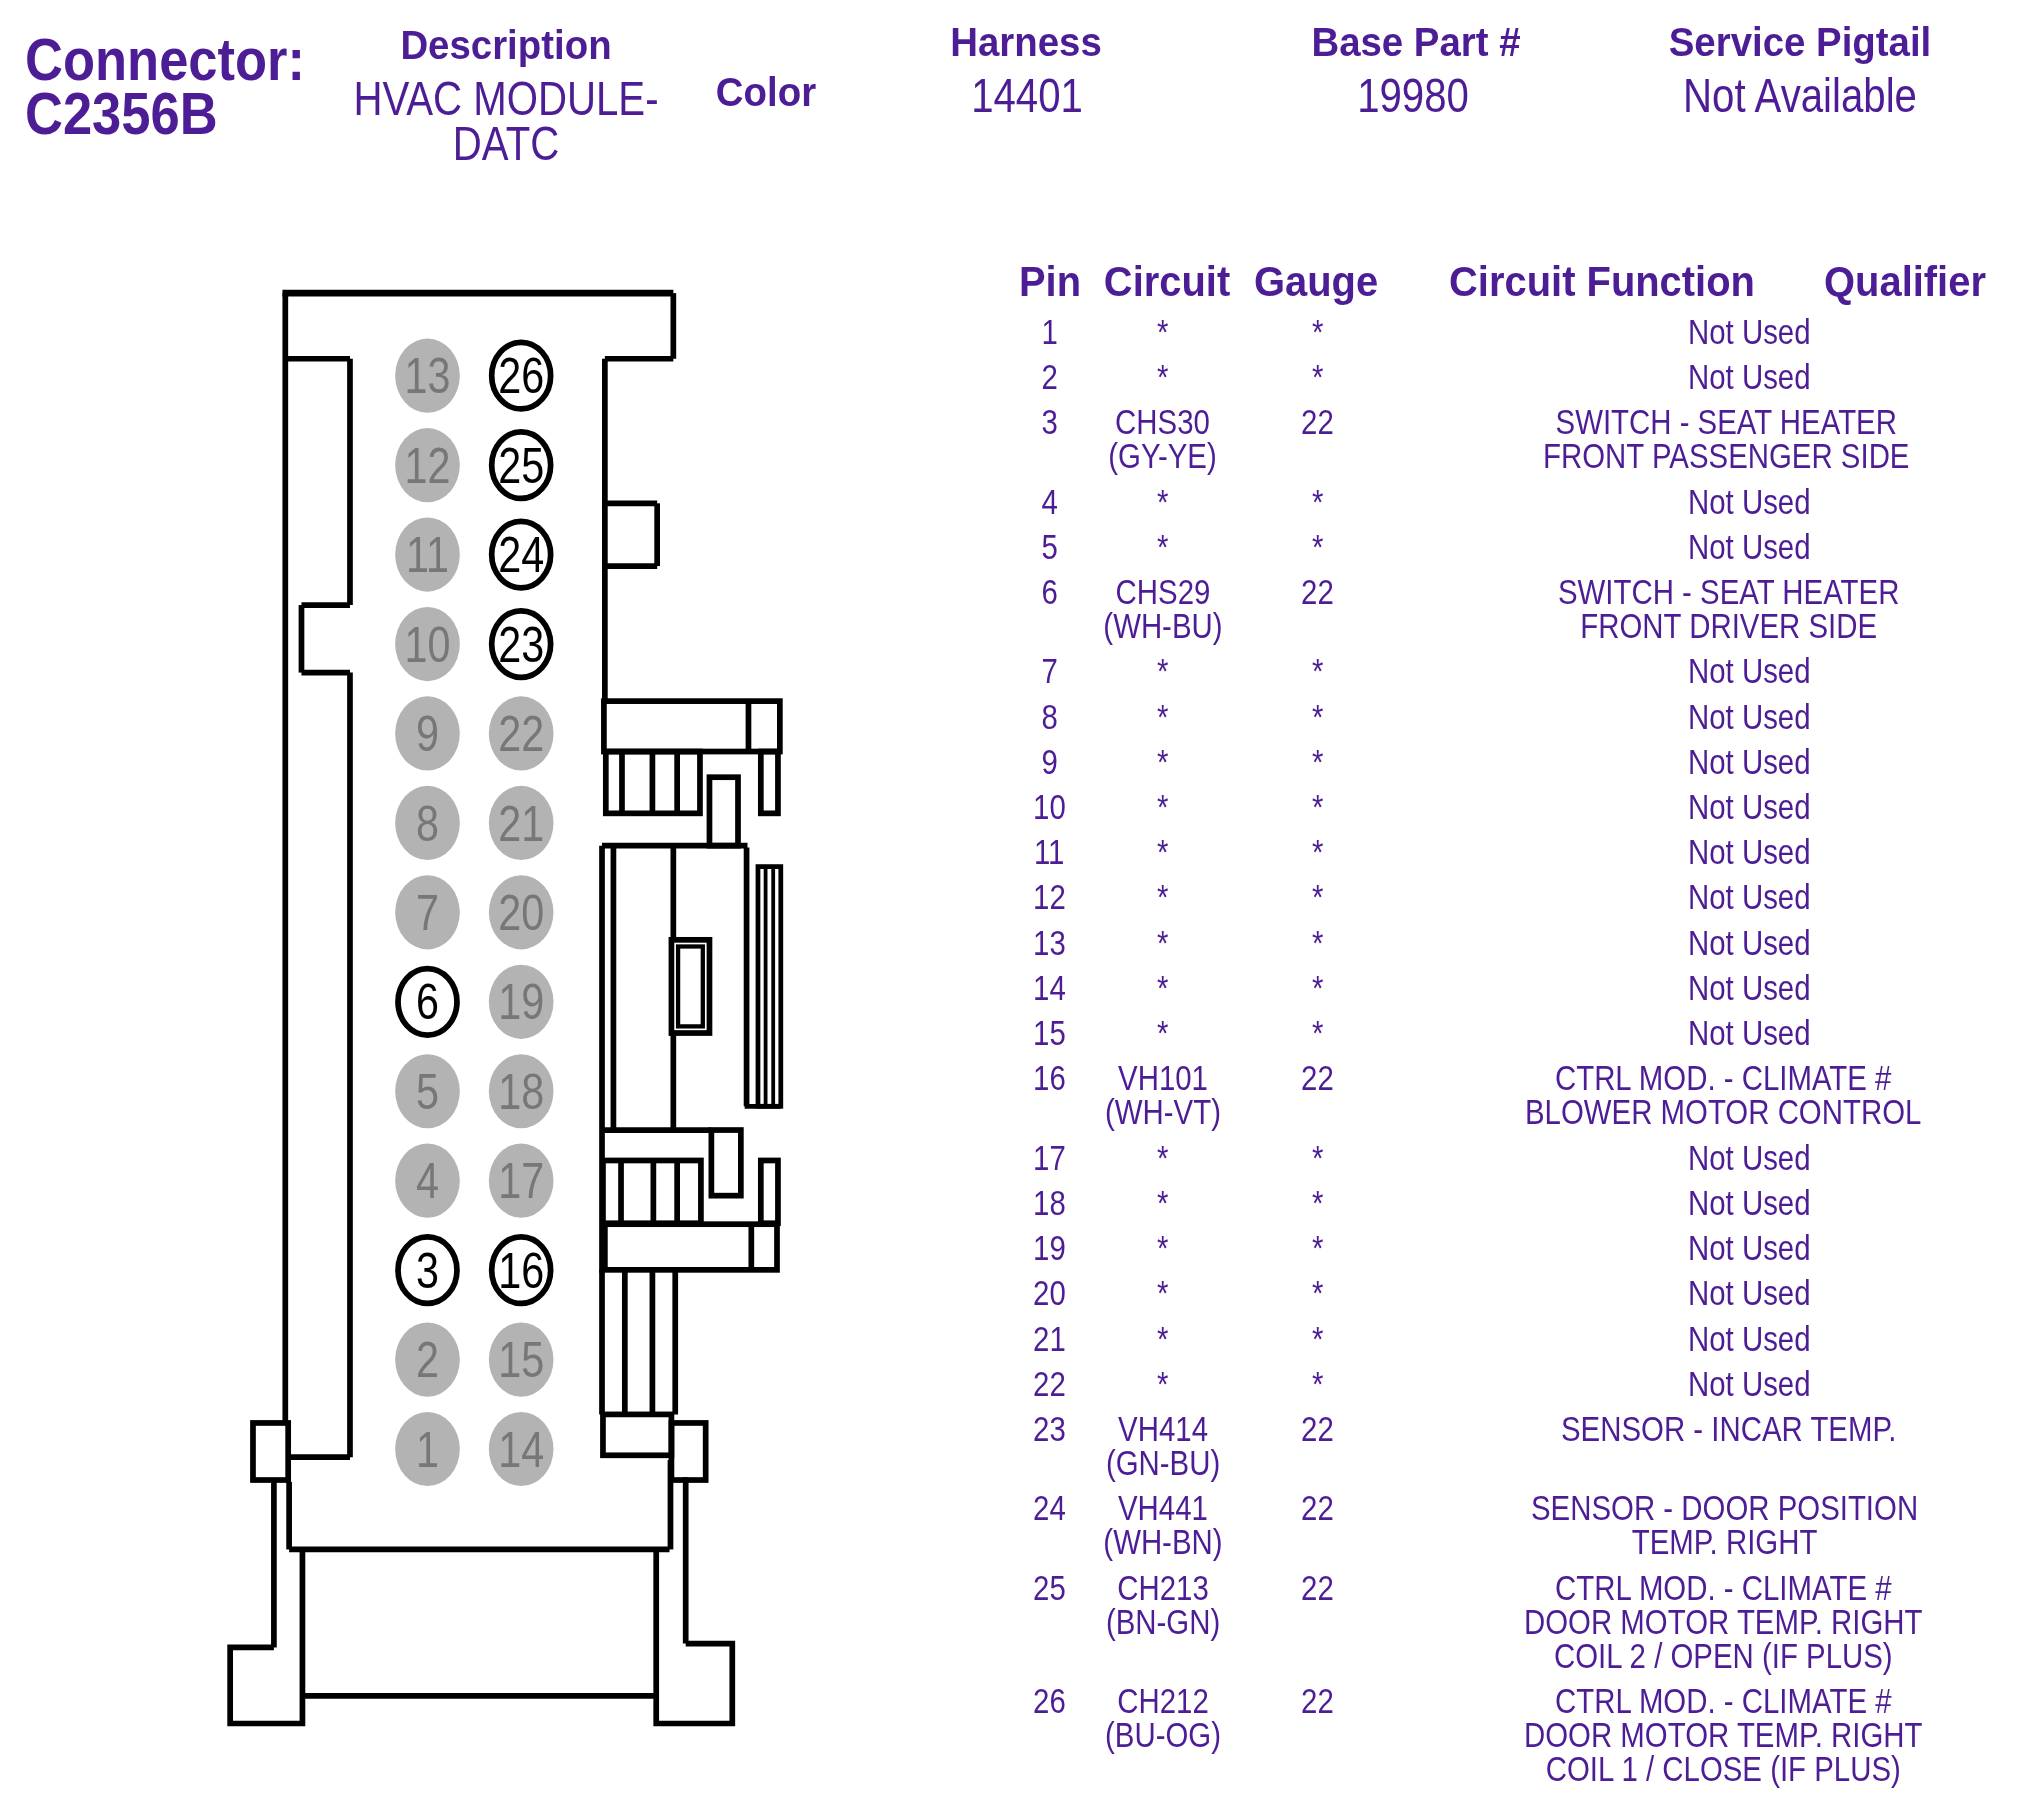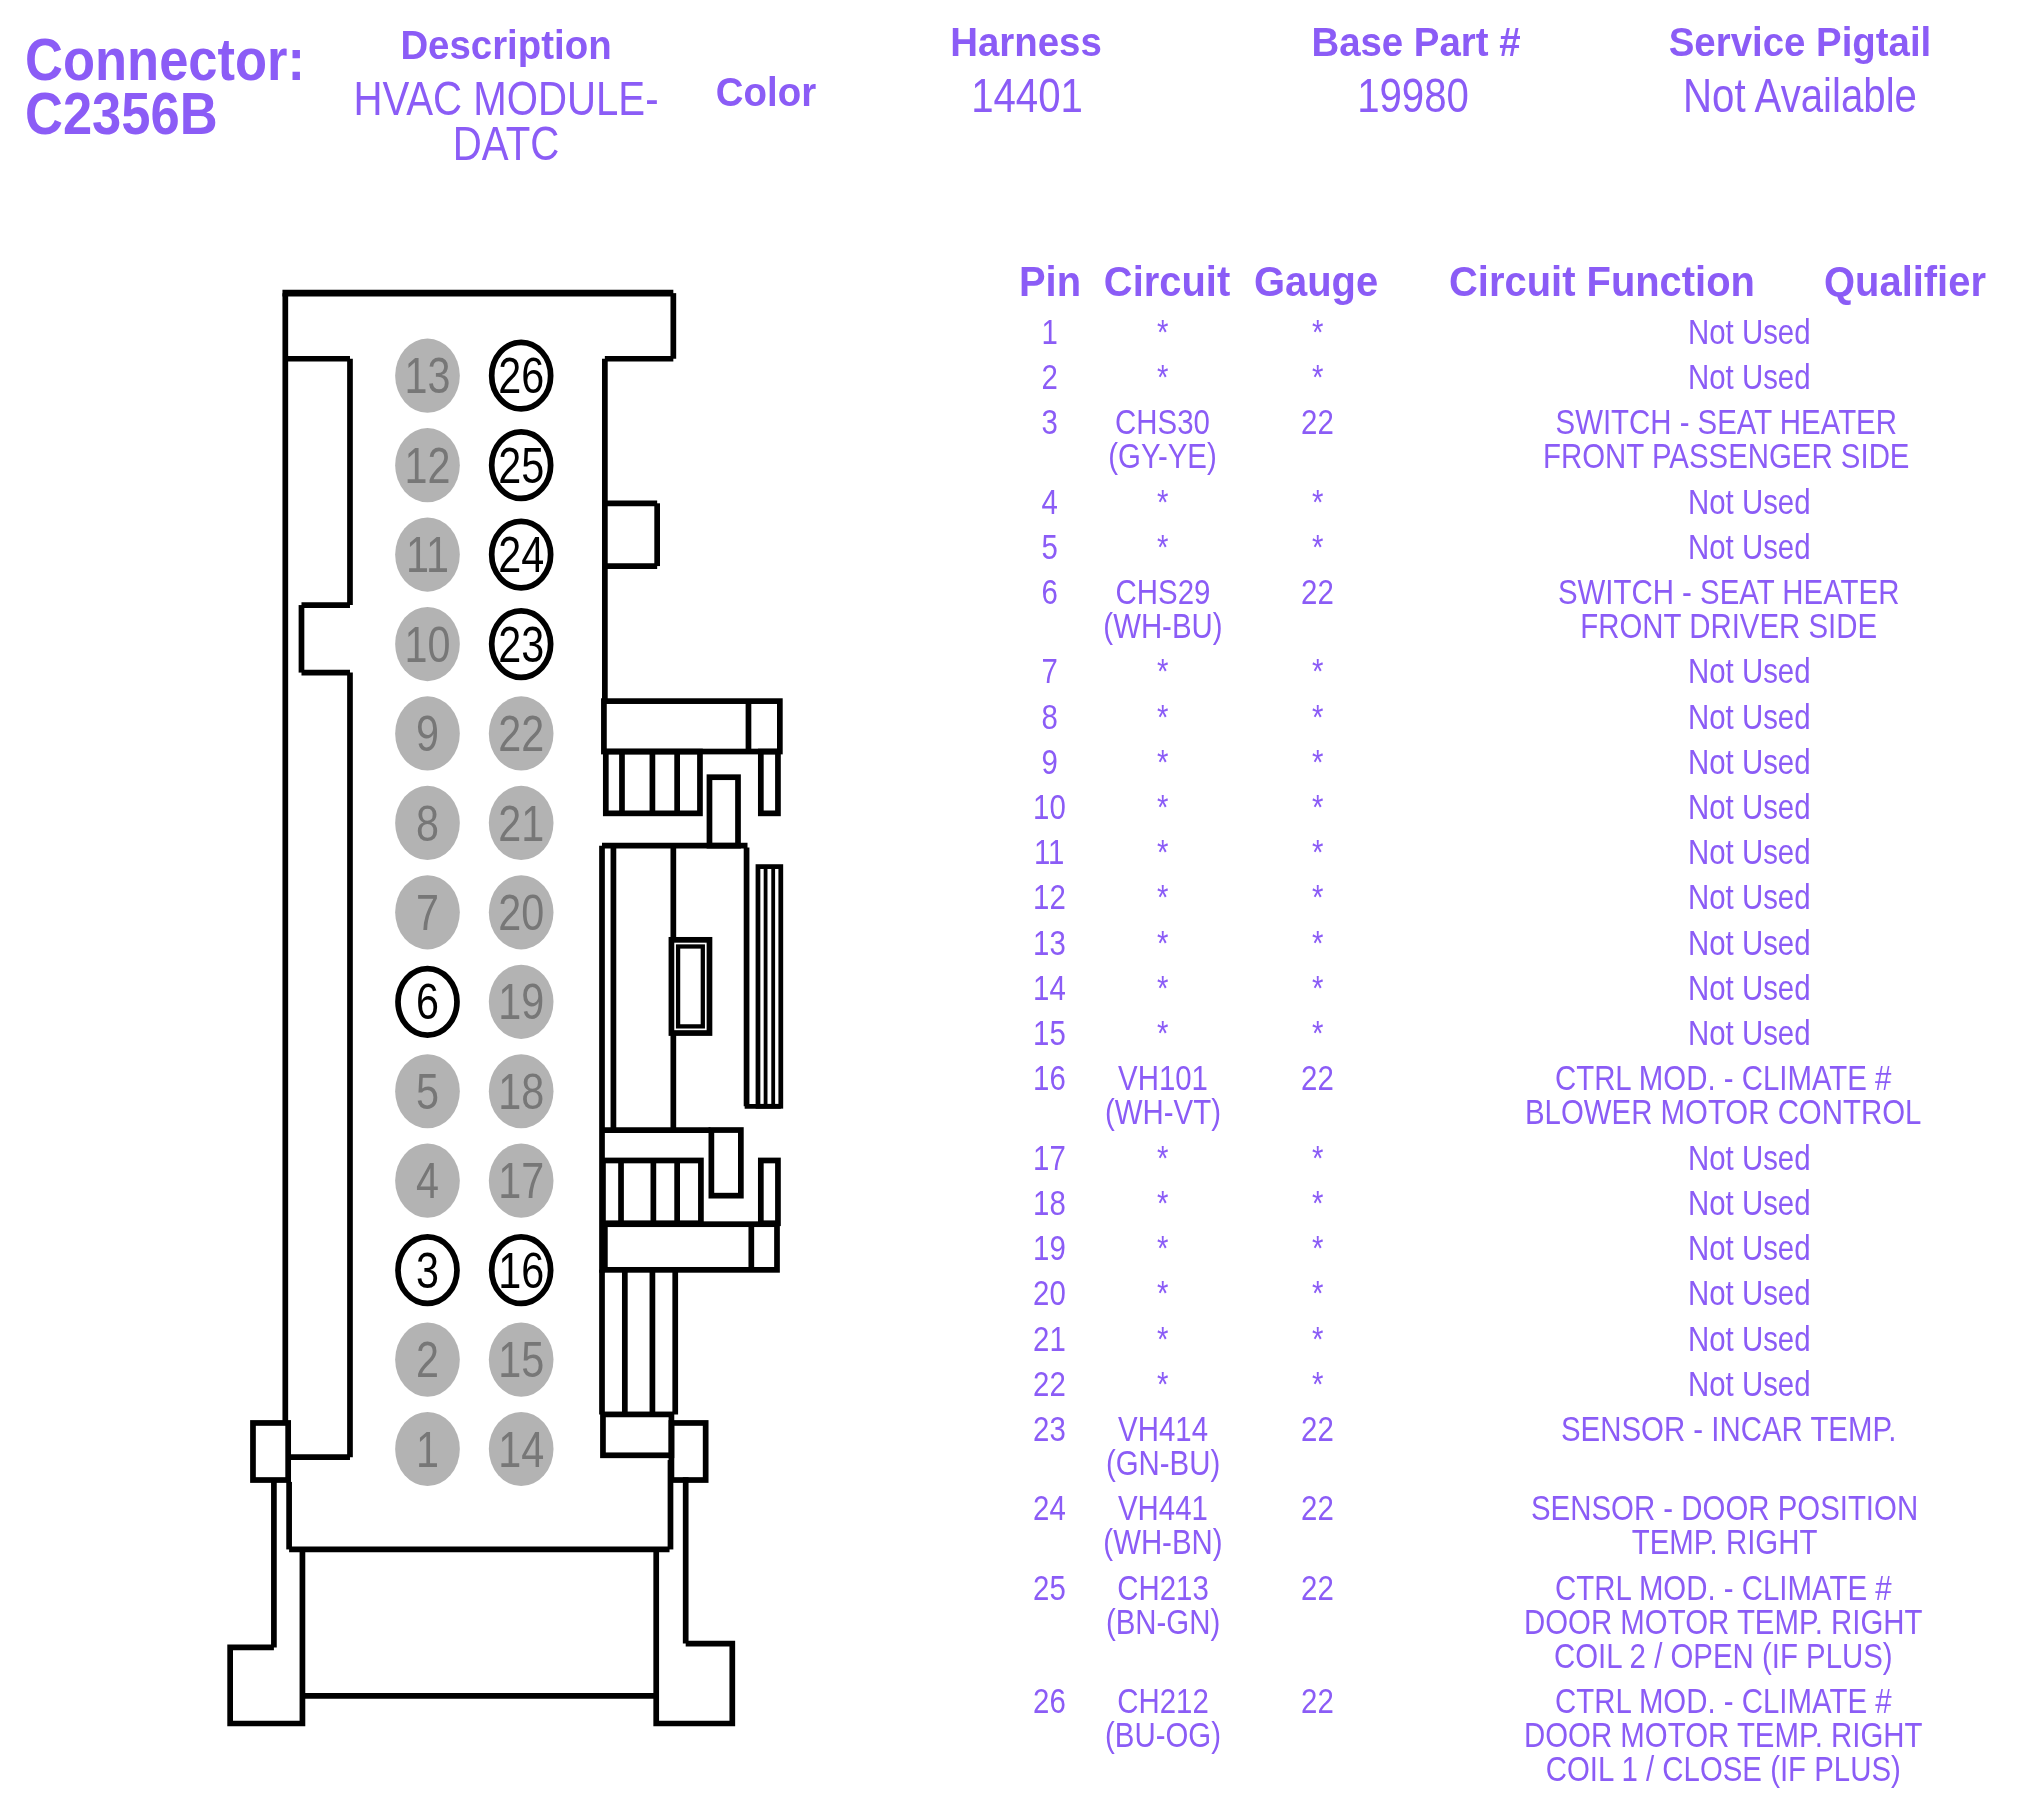--- a/index.html
+++ b/index.html
@@ -1,18 +1,18 @@
 <!DOCTYPE html>
 <html style="font-size:15px"><head>
 <meta charset="utf-8">
 <style>
   html,body{margin:0;padding:0;background:#fff;}
   *{-webkit-font-smoothing:antialiased;}
   #page{position:relative;width:2020px;height:1815px;background:#fff;overflow:hidden;
-        font-family:"Liberation Sans", sans-serif;color:#8b5cf6;}
+        font-family:"Liberation Sans", sans-serif;color:#4c1d95;}
   .hdr{position:absolute;transform:translate(-50%,-50%) scaleX(0.96);white-space:nowrap;font-weight:bold;font-size:40px;}
   .th{position:absolute;transform:translate(-50%,-50%) scaleX(0.95);white-space:nowrap;font-weight:bold;font-size:42px;}
   .val{position:absolute;transform:translate(-50%,-50%) scaleX(0.82);white-space:nowrap;font-size:49px;}
   .rrow{position:absolute;left:0;width:2020px;font-size:35px;line-height:34px;}
   .rrow span{display:inline-block;transform:scaleX(0.84);}
   .pin{position:absolute;left:1002px;width:95px;text-align:center;}
   .cir{position:absolute;left:1044px;width:238px;text-align:center;}
   .gau{position:absolute;left:1270px;width:95px;text-align:center;}
   .fun{position:absolute;left:1466px;width:590px;text-align:center;}
   .fun span{transform-origin:left center;}

